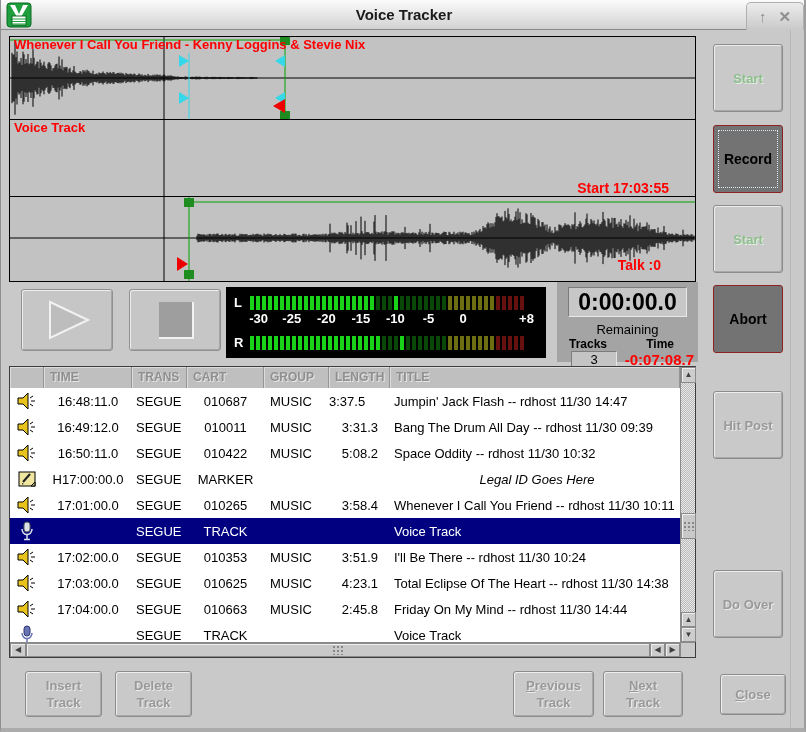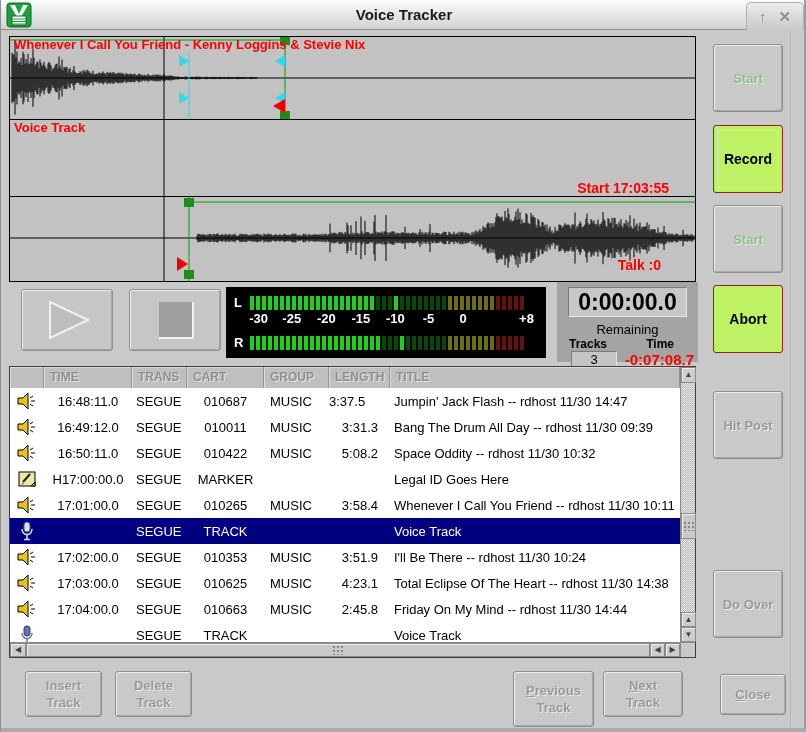--- a/index.html
+++ b/index.html
@@ -46,21 +46,21 @@
               border-bottom:1px solid #e4e4e4;border-right:1px solid #e4e4e4;
               text-align:center;font-size:13px;line-height:15px;color:#000;}
   .time-value{position:absolute;right:4px;top:69px;font-weight:bold;font-size:15px;color:#ff0000;}
   
   .btn{position:absolute;background:#c9c9c9;border:1px solid #8c8c8c;border-radius:3px;
        box-shadow:inset 1px 1px 0 #ededed,inset -1px -1px 0 #a8a8a8;
        font-weight:bold;font-size:13px;display:flex;flex-direction:column;
        align-items:center;justify-content:center;line-height:17px;text-align:center;}
   .btn.disabled{color:#999;text-shadow:1px 1px 0 #ebebeb;}
   .btn.green-disabled{color:#8fbe8f;text-shadow:1px 1px 0 #e4f0e4;}
-  .btn.armed{background:#bef264;color:#000;border-color:#8c2222;box-shadow:none;font-size:14px;}
+  .btn.armed{background:#737373;color:#000;border-color:#8c2222;box-shadow:none;font-size:14px;}
   .btn.focused::after{content:"";position:absolute;inset:4px;border:1px dotted #dceaf4;}
   .side-btn{left:712px;width:70px;height:68px;}
   
   .log-frame{position:absolute;left:8px;top:366px;width:687px;height:292px;border:1px solid #3d3d3d;background:#fff;}
   .log-header{position:absolute;left:0;top:0;width:670px;height:21px;background:#bfbfbf;display:flex;}
   .hcell{height:21px;flex:none;border-right:1px solid #959595;box-shadow:inset 1px 1px 0 #dcdcdc;
          color:#8f8f8f;text-shadow:1px 1px 0 #e6e6e6;font-weight:bold;font-size:12px;
          line-height:21px;padding-left:6px;overflow:hidden;white-space:nowrap;}
   .log-body{position:absolute;left:0;top:21px;width:670px;height:256px;overflow:hidden;background:#fff;}
   .log-row{display:flex;height:26px;align-items:center;background:#fff;}
@@ -358,21 +358,21 @@
               <polygon points="13,16 17,16 17,12" fill="#d8cc80" stroke="#000"></polygon>
               <line x1="5" y1="12" x2="12" y2="4" stroke="#222" stroke-width="2"></line>
               <polygon points="4,13 6,14 4,14.5" fill="#222"></polygon>
             </svg>
           </div>
           <div class="cell" style="width: 88px; text-align: center;">H17:00:00.0</div>
           <div class="cell" style="width: 55px; text-align: left; padding-left: 4px;">SEGUE</div>
           <div class="cell" style="width: 77px; text-align: center;">MARKER</div>
           <div class="cell" style="width: 65px; text-align: left; padding-left: 6px;"></div>
           <div class="cell" style="width: 61px; text-align: right; padding-right: 12px;"></div>
-          <div class="cell" style="width: 290px; flex: 1 1 0%; text-align: left; padding-left: 4px;">Legal ID Goes Here</div>
+          <div class="cell" style="width: 290px; flex: 1 1 0%; text-align: center; padding-left: 4px; font-style: italic;">Legal ID Goes Here</div>
         </div>
         <div class="log-row">
           <div class="cell icon-cell" style="width: 34px; text-align: center;">
             <svg width="20" height="18" viewBox="0 0 20 18">
               <polygon points="1,6 6,6 11,1 11,17 6,12 1,12" fill="#e8c31c" stroke="#000" stroke-width="1"></polygon>
               <path d="M13 6 L16 4 M14 9 L18 9 M13 12 L16 14" stroke="#000" stroke-width="1" fill="none"></path>
             </svg>
           </div>
           <div class="cell" style="width: 88px; text-align: center;">17:01:00.0</div>
           <div class="cell" style="width: 55px; text-align: left; padding-left: 4px;">SEGUE</div>
@@ -479,21 +479,21 @@
 
   <div id="bottom-buttons">
       <div class="btn bottom-btn disabled" style="left: 24px; width: 77px; top: 671px; height: 46px;">
         <span>Insert</span>
         <span>Track</span>
       </div>
       <div class="btn bottom-btn disabled" style="left: 114px; width: 77px; top: 671px; height: 46px;">
         <span>Delete</span>
         <span>Track</span>
       </div>
-      <div class="btn bottom-btn disabled" style="left: 512px; width: 81px; top: 671px; height: 56px;">
+      <div class="btn bottom-btn disabled" style="left: 512px; width: 81px; top: 671px; height: 46px;">
         <span><u>P</u>revious</span>
         <span>Track</span>
       </div>
       <div class="btn bottom-btn disabled" style="left: 602px; width: 80px; top: 671px; height: 46px;">
         <span><u>N</u>ext</span>
         <span>Track</span>
       </div>
       <div class="btn bottom-btn disabled" style="left: 719px; width: 66px; top: 674px; height: 41px;">
         <span><u>C</u>lose</span>
       </div>

